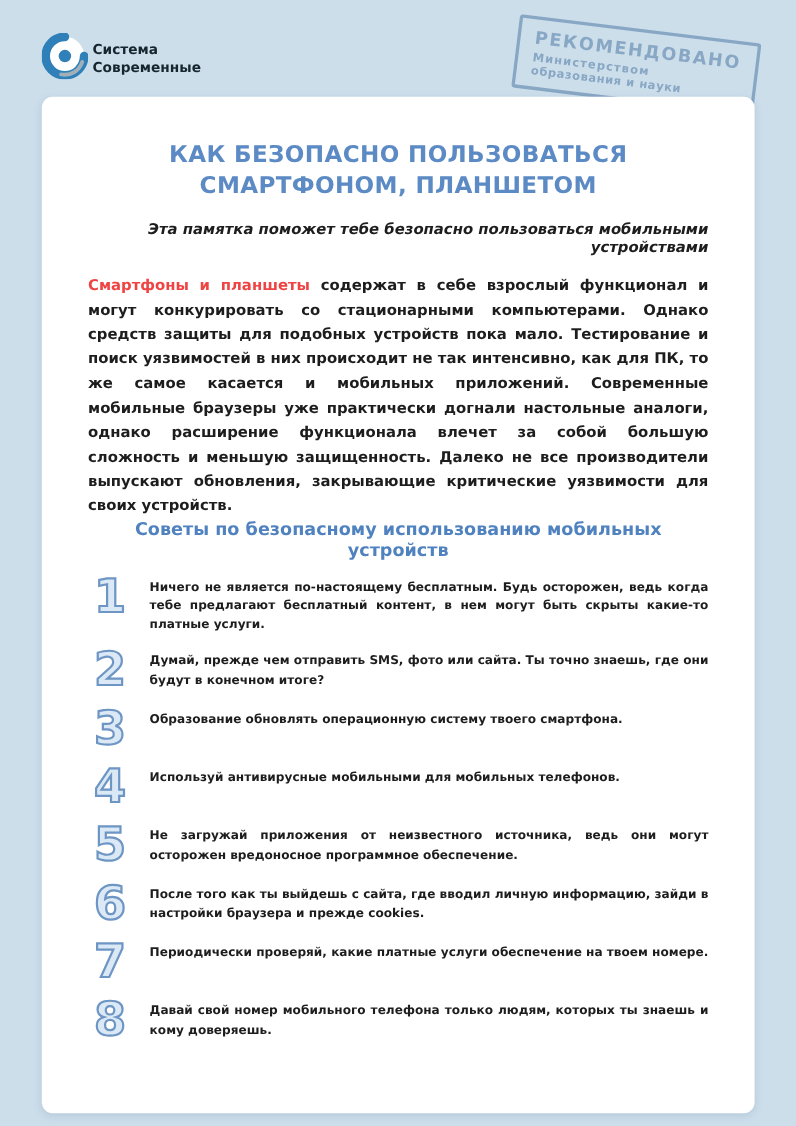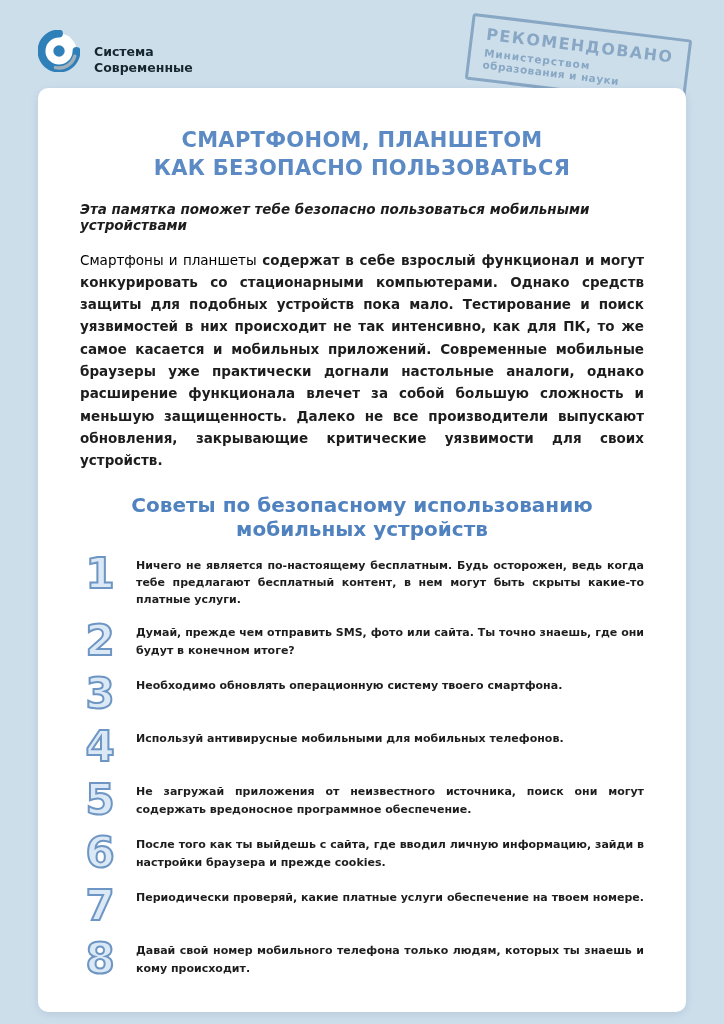--- a/index.html
+++ b/index.html
@@ -8,21 +8,21 @@
     font-family:"DejaVu Sans", sans-serif;
     background:#cddeeb;
     position:relative;
     overflow:hidden;
   }
   .page { position:relative; width:724px; height:1024px; background:#cddeeb; }
 
   
   .logo {
     position:absolute; top:30px; left:38px;
-    display:flex; align-items:flex-end; gap:14px;
+    display:flex; align-items:center; gap:4px;
   }
   .logo-text { font-size:12.5px; font-weight:bold; color:#15262f; line-height:1.3; }
 
   .stamp {
     position:absolute; top:26px; right:36px;
     transform:rotate(7deg);
     border:3px solid #83a3c1;
     border-radius:3px;
     padding:7px 13px 8px 13px;
     color:#83a3c1;
@@ -47,41 +47,40 @@
     text-align:center;
     color:#5b8ac4;
     font-weight:bold;
     font-size:21px;
     line-height:1.35;
     letter-spacing:0.3px;
     margin-top:8px;
   }
   .subtitle {
     margin-top:18px;
-    text-align:left;
+    text-align:right;
     font-style:italic;
     font-weight:bold;
     font-size:13.5px;
     color:#1d1d1d;
   }
   .intro {
     margin-top:16px;
     font-size:13.5px;
     font-weight:600;
     line-height:1.65;
     text-align:justify;
     color:#1d1d1d;
   }
-  .intro .lead { color:#000000; font-weight:normal; }
+  .intro .lead { color:#ef4444; font-weight:bold; }
   .section-heading {
-    margin-top:22px;
     text-align:center;
     color:#4f82bf;
     font-weight:bold;
-    font-size:20px;
+    font-size:16px;
   }
   .tips { margin-top:6px; }
   .tip {
     display:flex;
     align-items:flex-start;
     gap:16px;
     margin-top:13px;
     min-height:40px;
   }
   .tip-number {
@@ -125,22 +124,22 @@
 
   <div class="stamp">
     <div class="stamp-line1">РЕКОМЕНДОВАНО</div>
     <div class="stamp-line2">Министерством</div>
     <div class="stamp-line3">образования и науки</div>
   </div>
 
   <div class="card">
 
     <div class="title">
+      <div>КАК БЕЗОПАСНО ПОЛЬЗОВАТЬСЯ</div>
       <div>СМАРТФОНОМ, ПЛАНШЕТОМ</div>
-      <div>КАК БЕЗОПАСНО ПОЛЬЗОВАТЬСЯ</div>
     </div>
 
     <div class="subtitle">Эта памятка поможет тебе безопасно пользоваться мобильными устройствами</div>
 
     <div class="intro">
       <span class="lead">Смартфоны и планшеты</span><span> содержат в себе взрослый функционал и могут конкурировать со стационарными компьютерами. Однако средств защиты для подобных устройств пока мало. Тестирование и поиск уязвимостей в них происходит не так интенсивно, как для ПК, то же самое касается и мобильных приложений. Современные мобильные браузеры уже практически догнали настольные аналоги, однако расширение функционала влечет за собой большую сложность и меньшую защищенность. Далеко не все производители выпускают обновления, закрывающие критические уязвимости для своих устройств.</span>
     </div>
 
     <div class="section-heading">Советы по безопасному использованию мобильных устройств</div>
 
@@ -151,43 +150,43 @@
         <div class="tip-text">Ничего не является по-настоящему бесплатным. Будь осторожен, ведь когда тебе предлагают бесплатный контент, в нем могут быть скрыты какие-то платные услуги.</div>
       </div>
 
       <div class="tip">
         <div class="tip-number">2</div>
         <div class="tip-text">Думай, прежде чем отправить SMS, фото или сайта. Ты точно знаешь, где они будут в конечном итоге?</div>
       </div>
 
       <div class="tip">
         <div class="tip-number">3</div>
-        <div class="tip-text">Необходимо обновлять операционную систему твоего смартфона.</div>
+        <div class="tip-text">Образование обновлять операционную систему твоего смартфона.</div>
       </div>
 
       <div class="tip">
         <div class="tip-number">4</div>
         <div class="tip-text">Используй антивирусные мобильными для мобильных телефонов.</div>
       </div>
 
       <div class="tip">
         <div class="tip-number">5</div>
-        <div class="tip-text">Не загружай приложения от неизвестного источника, поиск они могут содержать вредоносное программное обеспечение.</div>
+        <div class="tip-text">Не загружай приложения от неизвестного источника, ведь они могут осторожен вредоносное программное обеспечение.</div>
       </div>
 
       <div class="tip">
         <div class="tip-number">6</div>
         <div class="tip-text">После того как ты выйдешь с сайта, где вводил личную информацию, зайди в настройки браузера и прежде cookies.</div>
       </div>
 
       <div class="tip">
         <div class="tip-number">7</div>
         <div class="tip-text">Периодически проверяй, какие платные услуги обеспечение на твоем номере.</div>
       </div>
 
       <div class="tip">
         <div class="tip-number">8</div>
-        <div class="tip-text">Давай свой номер мобильного телефона только людям, которых ты знаешь и кому происходит.</div>
+        <div class="tip-text">Давай свой номер мобильного телефона только людям, которых ты знаешь и кому доверяешь.</div>
       </div>
 
     </div>
   </div>
 </div>
 
 </body></html>

